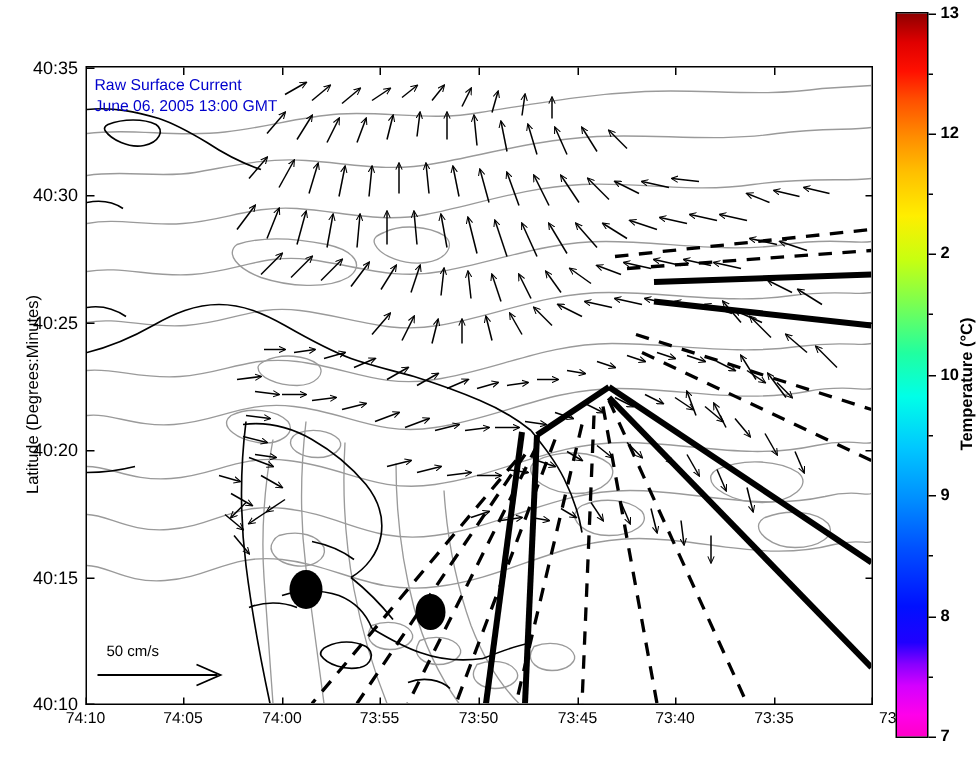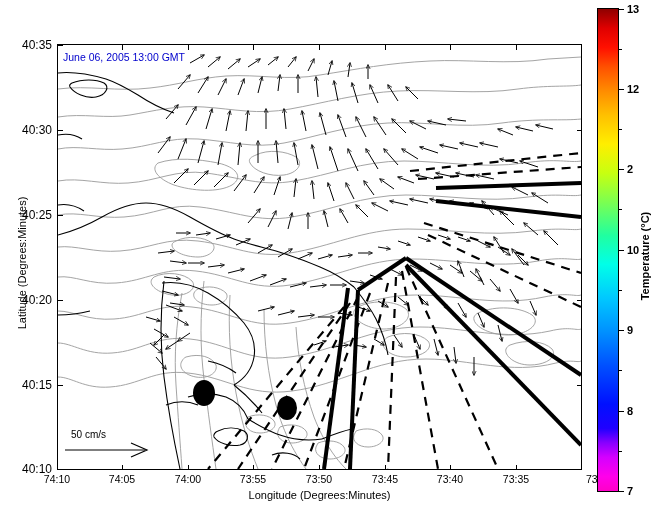--- a/index.html
+++ b/index.html
@@ -371,20 +371,21 @@
             <path d="M456,180 L442,166"></path>
           <path d="M446,208 L436,192"></path>
             <path d="M466,220 L454,204"></path>
           <path d="M426,240 L418,224"></path>
             <path d="M406,232 L400,216"></path>
         </g>
       </g>
     </svg>
 
     <div style="position:absolute;left:5px;top:6px;color:#0000cc;font-size:10.5px;line-height:13.5px;white-space:nowrap;">
+      <div>Raw Surface Current</div>
       <div>June 06, 2005 13:00 GMT</div>
     </div>
 
     <div style="position:absolute;left:3px;top:384px;">
       <div style="font-size:10px;color:#000;padding-left:10px;">50 cm/s</div>
       <svg width="108" height="20">
         <path d="M4,10 L84,10" stroke="#000" stroke-width="1.2" fill="none"></path>
         <path d="M70,3 L86,10 L70,17" stroke="#000" stroke-width="1.2" fill="none"></path>
       </svg>
     </div>
@@ -430,21 +431,20 @@
   <div class="tick ytickRight" style="top:300px"></div>
   <div class="tick ytickRight" style="top:385px"></div>
 
   <div class="ylab" style="top:45px">40:35</div>
   <div class="ylab" style="top:130px">40:30</div>
   <div class="ylab" style="top:215px">40:25</div>
   <div class="ylab" style="top:300px">40:20</div>
   <div class="ylab" style="top:385px">40:15</div>
   <div class="ylab" style="top:469px">40:10</div>
 
-  <div id="xaxisTitle">Longitude (Degrees:Minutes)</div>
   <div id="yaxisTitle">Latitude (Degrees:Minutes)</div>
 
   <div id="cbar"></div>
 
   <div class="cbtick" style="top:9px"></div>
   <div class="cbminor" style="top:49px"></div>
   <div class="cbtick" style="top:89px"></div>
   <div class="cbminor" style="top:129px"></div>
   <div class="cbtick" style="top:169px"></div>
   <div class="cbminor" style="top:209px"></div>

